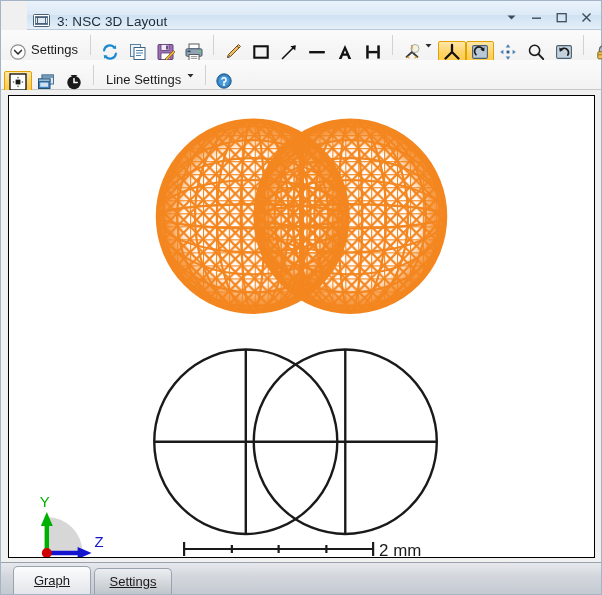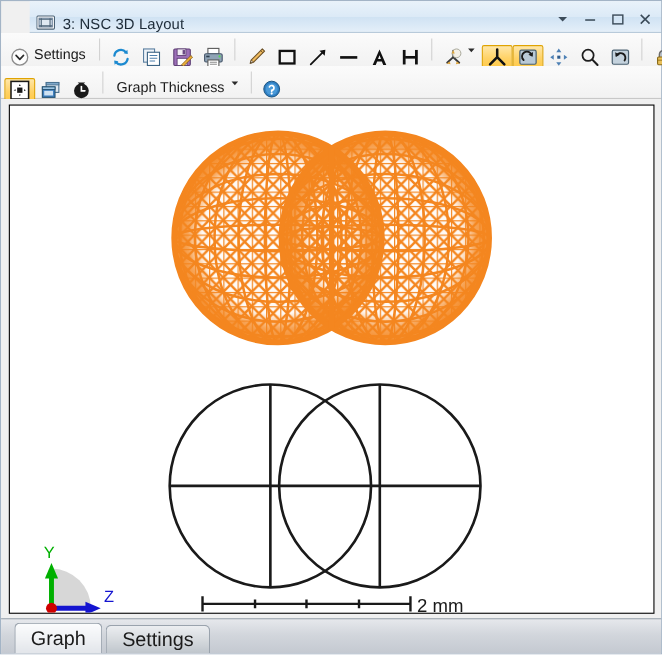--- a/index.html
+++ b/index.html
@@ -161,29 +161,30 @@
     padding-left: 12px;
     box-sizing: border-box;
   }
   .tab {
     height: 26px;
     min-width: 78px;
     padding: 0 14px;
     display: flex;
     align-items: center;
     justify-content: center;
-    font-size: 18px;
+    font-size: 13px;
     color: #1a1a1a;
     border: 1px solid #9aa3ad;
     border-bottom: none;
     border-radius: 5px 5px 0 0;
     margin-right: 3px;
     box-sizing: border-box;
     cursor: default;
     position: relative;
+    text-decoration: underline;
   }
   .tab.selected {
     background: linear-gradient(to bottom, #fbfcfd 0%, #eef0f3 55%, #e2e5ea 100%);
     height: 28px;
     z-index: 2;
   }
   .tab.unselected {
     background: linear-gradient(to bottom, #eceef1 0%, #d6dade 50%, #bfc5cc 100%);
     margin-bottom: 0px;
   }
@@ -418,21 +419,21 @@
       <svg class="tb-icon" viewBox="0 0 20 20">
         <circle cx="10" cy="10.6" r="6.7" fill="#1a1a1a"></circle>
         <path d="M10 6.4 L10 10.6 L13.2 10.6" fill="none" stroke="#ffffff" stroke-width="1.5" stroke-linecap="round"></path>
         <path d="M6.6 3 L13.4 3 L10 6.2 Z" fill="#1a1a1a"></path>
       </svg>
     </div>
 
     <div class="tb-sep"></div>
 
     <div class="tb-item">
-      <span class="tb-label">Graph Thickness</span>
+      <span class="tb-label">Line Settings</span>
       <svg class="caret" viewBox="0 0 7 7">
         <path d="M0.5 2 L3.5 5.4 L6.5 2 Z" fill="#2b2b2b"></path>
       </svg>
     </div>
 
     <div class="tb-sep"></div>
 
     <div class="tb-item">
       <svg class="tb-icon sm" viewBox="0 0 20 20">
         <circle cx="10" cy="10" r="8" fill="#2f7fc4" stroke="#1a537f" stroke-width="1"></circle>

